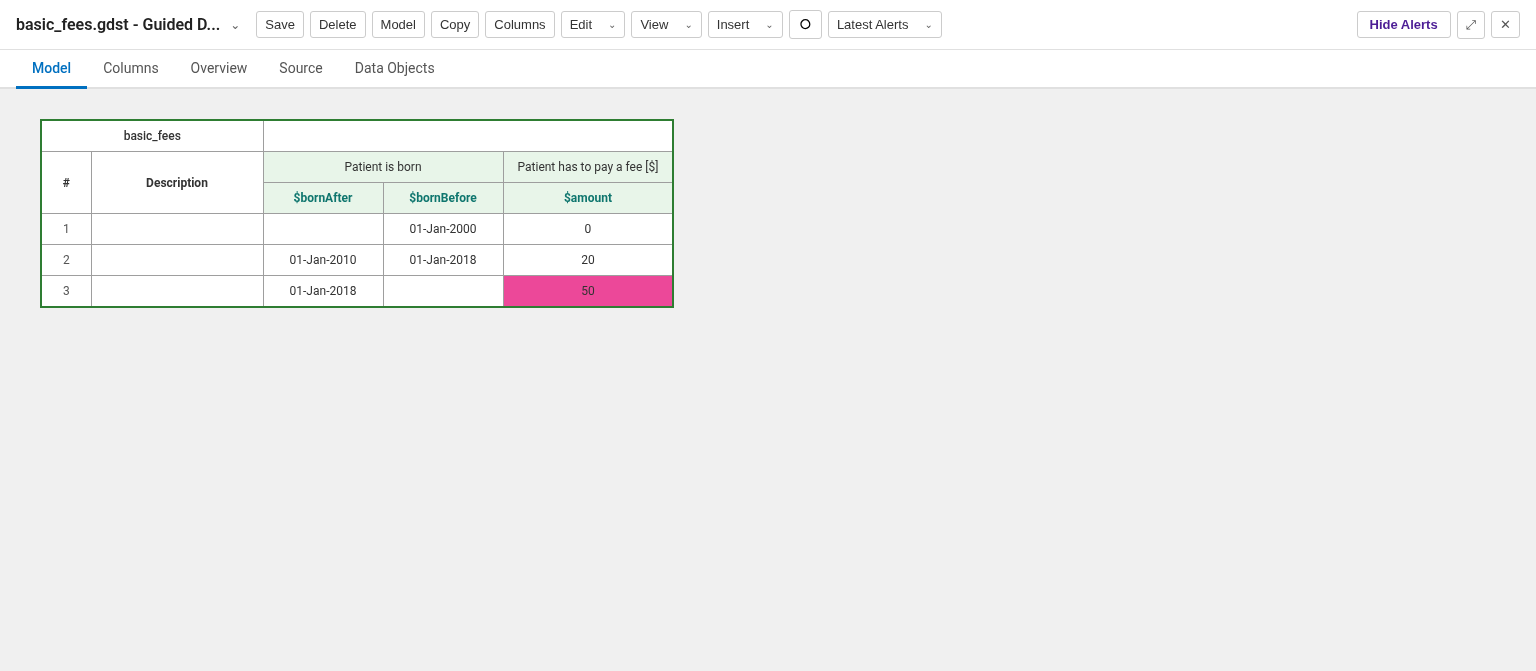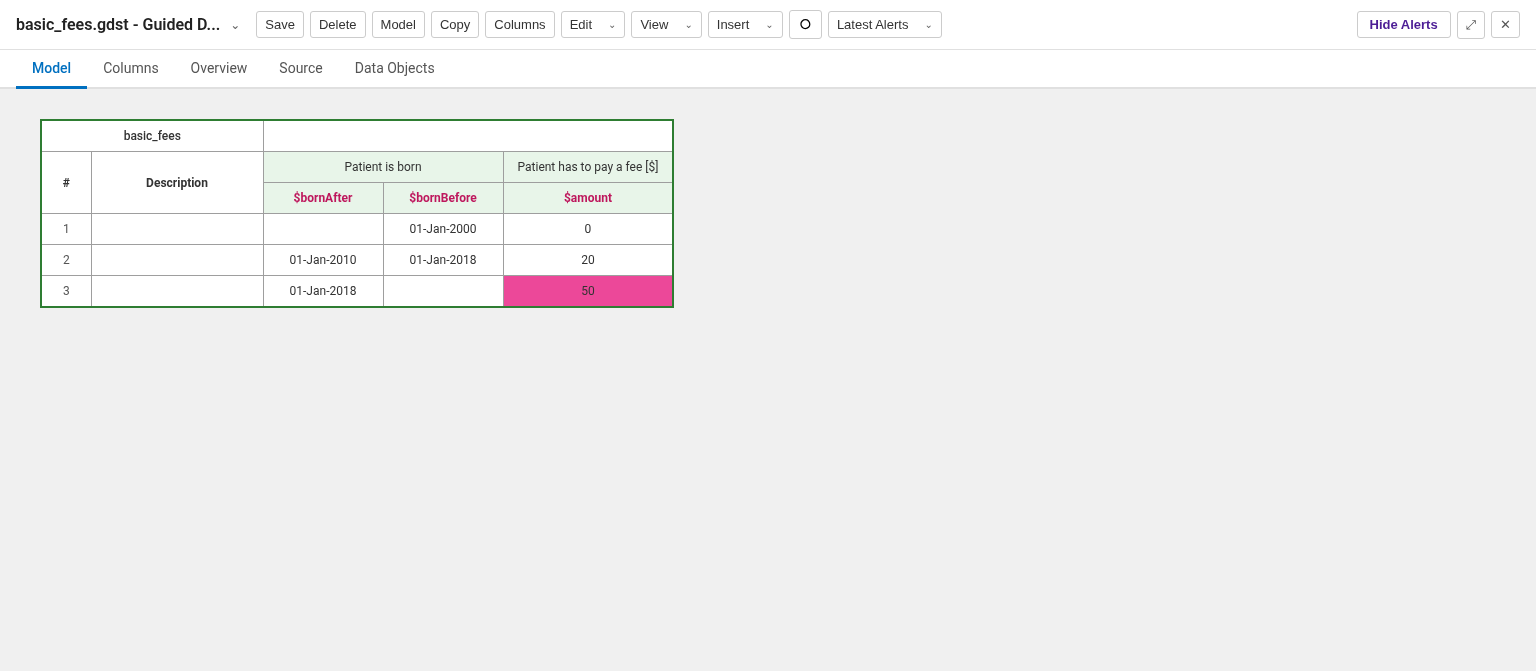--- a/index.html
+++ b/index.html
@@ -171,21 +171,21 @@
     .condition-group-header {
       background: #e8f5e9;
       font-weight: normal;
       font-size: 13px;
     }
 
     
     .sub-condition-header {
       background: #e8f5e9;
       font-size: 13px;
-      color: #be185d;
+      color: #0f766e;
     }
 
     
     .row-num {
       background: #fff;
       color: #555;
       font-size: 13px;
       width: 50px;
     }
 

